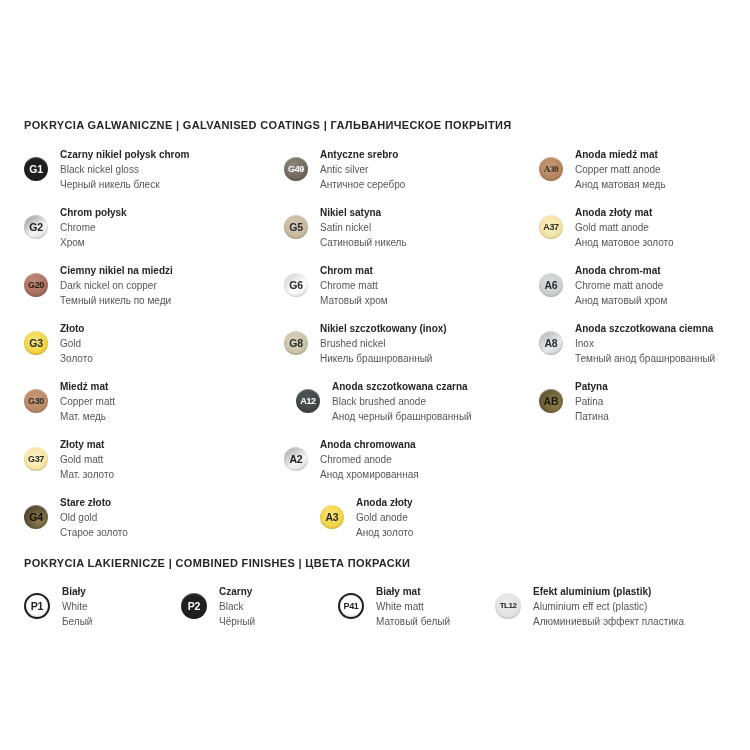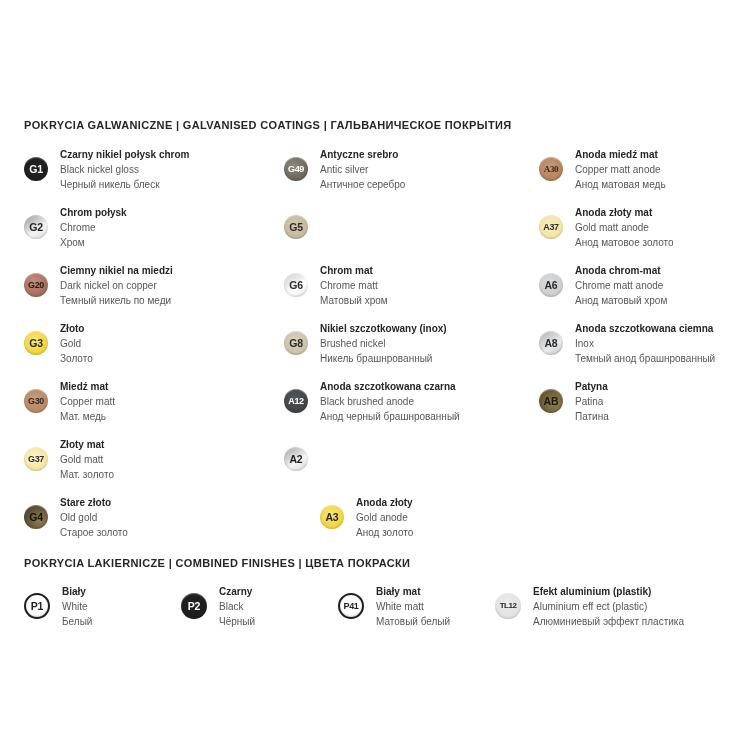--- a/index.html
+++ b/index.html
@@ -115,20 +115,25 @@
     <div class="names">
       <span class="name-pl">Antyczne srebro</span>
       <span class="name-en">Antic silver</span>
       <span class="name-ru">Античное серебро</span>
     </div>
   </div>
       <div class="finish-item">
     <div class="swatch" style="background: radial-gradient(circle at 45% 40%, rgb(213, 201, 177) 0%, rgb(192, 178, 151) 85%, rgb(181, 167, 140) 100%); color: rgb(43, 43, 43);">
       <span class="code">G5</span>
     </div>
+    <div class="names">
+      <span class="name-pl">Nikiel satyna</span>
+      <span class="name-en">Satin nickel</span>
+      <span class="name-ru">Сатиновый никель</span>
+    </div>
   </div>
       <div class="finish-item">
     <div class="swatch" style="background: linear-gradient(145deg, rgb(207, 208, 209) 5%, rgb(255, 255, 255) 60%, rgb(226, 227, 228) 100%); color: rgb(43, 43, 43);">
       <span class="code">G6</span>
     </div>
     <div class="names">
       <span class="name-pl">Chrom mat</span>
       <span class="name-en">Chrome matt</span>
       <span class="name-ru">Матовый хром</span>
     </div>
@@ -137,33 +142,38 @@
     <div class="swatch" style="background: radial-gradient(circle at 45% 40%, rgb(217, 211, 189) 0%, rgb(197, 189, 163) 85%, rgb(186, 178, 150) 100%); color: rgb(43, 43, 43);">
       <span class="code">G8</span>
     </div>
     <div class="names">
       <span class="name-pl">Nikiel szczotkowany (inox)</span>
       <span class="name-en">Brushed nickel</span>
       <span class="name-ru">Никель брашнрованный</span>
     </div>
   </div>
       <div class="finish-item">
-    <div class="swatch" style="background: radial-gradient(circle at 45% 40%, rgb(85, 88, 91) 0%, rgb(60, 63, 66) 80%, rgb(51, 54, 57) 100%); color: rgb(255, 255, 255);">
+    <div class="swatch" style="background: radial-gradient(circle at 45% 40%, rgb(85, 88, 91) 0%, rgb(60, 63, 66) 80%, rgb(51, 54, 57) 100%); color: rgb(255, 255, 255); margin-left: 12px;">
       <span class="code len3">A12</span>
     </div>
     <div class="names">
       <span class="name-pl">Anoda szczotkowana czarna</span>
       <span class="name-en">Black brushed anode</span>
       <span class="name-ru">Анод черный брашнрованный</span>
     </div>
   </div>
       <div class="finish-item">
     <div class="swatch" style="background: linear-gradient(145deg, rgb(166, 166, 166) 5%, rgb(245, 245, 245) 60%, rgb(214, 214, 214) 100%); color: rgb(31, 31, 31);">
       <span class="code">A2</span>
     </div>
+    <div class="names">
+      <span class="name-pl">Anoda chromowana</span>
+      <span class="name-en">Chromed anode</span>
+      <span class="name-ru">Анод хромированная</span>
+    </div>
   </div>
       <div class="finish-item">
     <div class="swatch" style="background: radial-gradient(circle at 45% 40%, rgb(248, 228, 117) 0%, rgb(240, 210, 60) 75%, rgb(233, 200, 42) 100%); color: rgb(43, 43, 43); margin-left: 36px;">
       <span class="code">A3</span>
     </div>
     <div class="names">
       <span class="name-pl">Anoda złoty</span>
       <span class="name-en">Gold anode</span>
       <span class="name-ru">Анод золото</span>
     </div>

